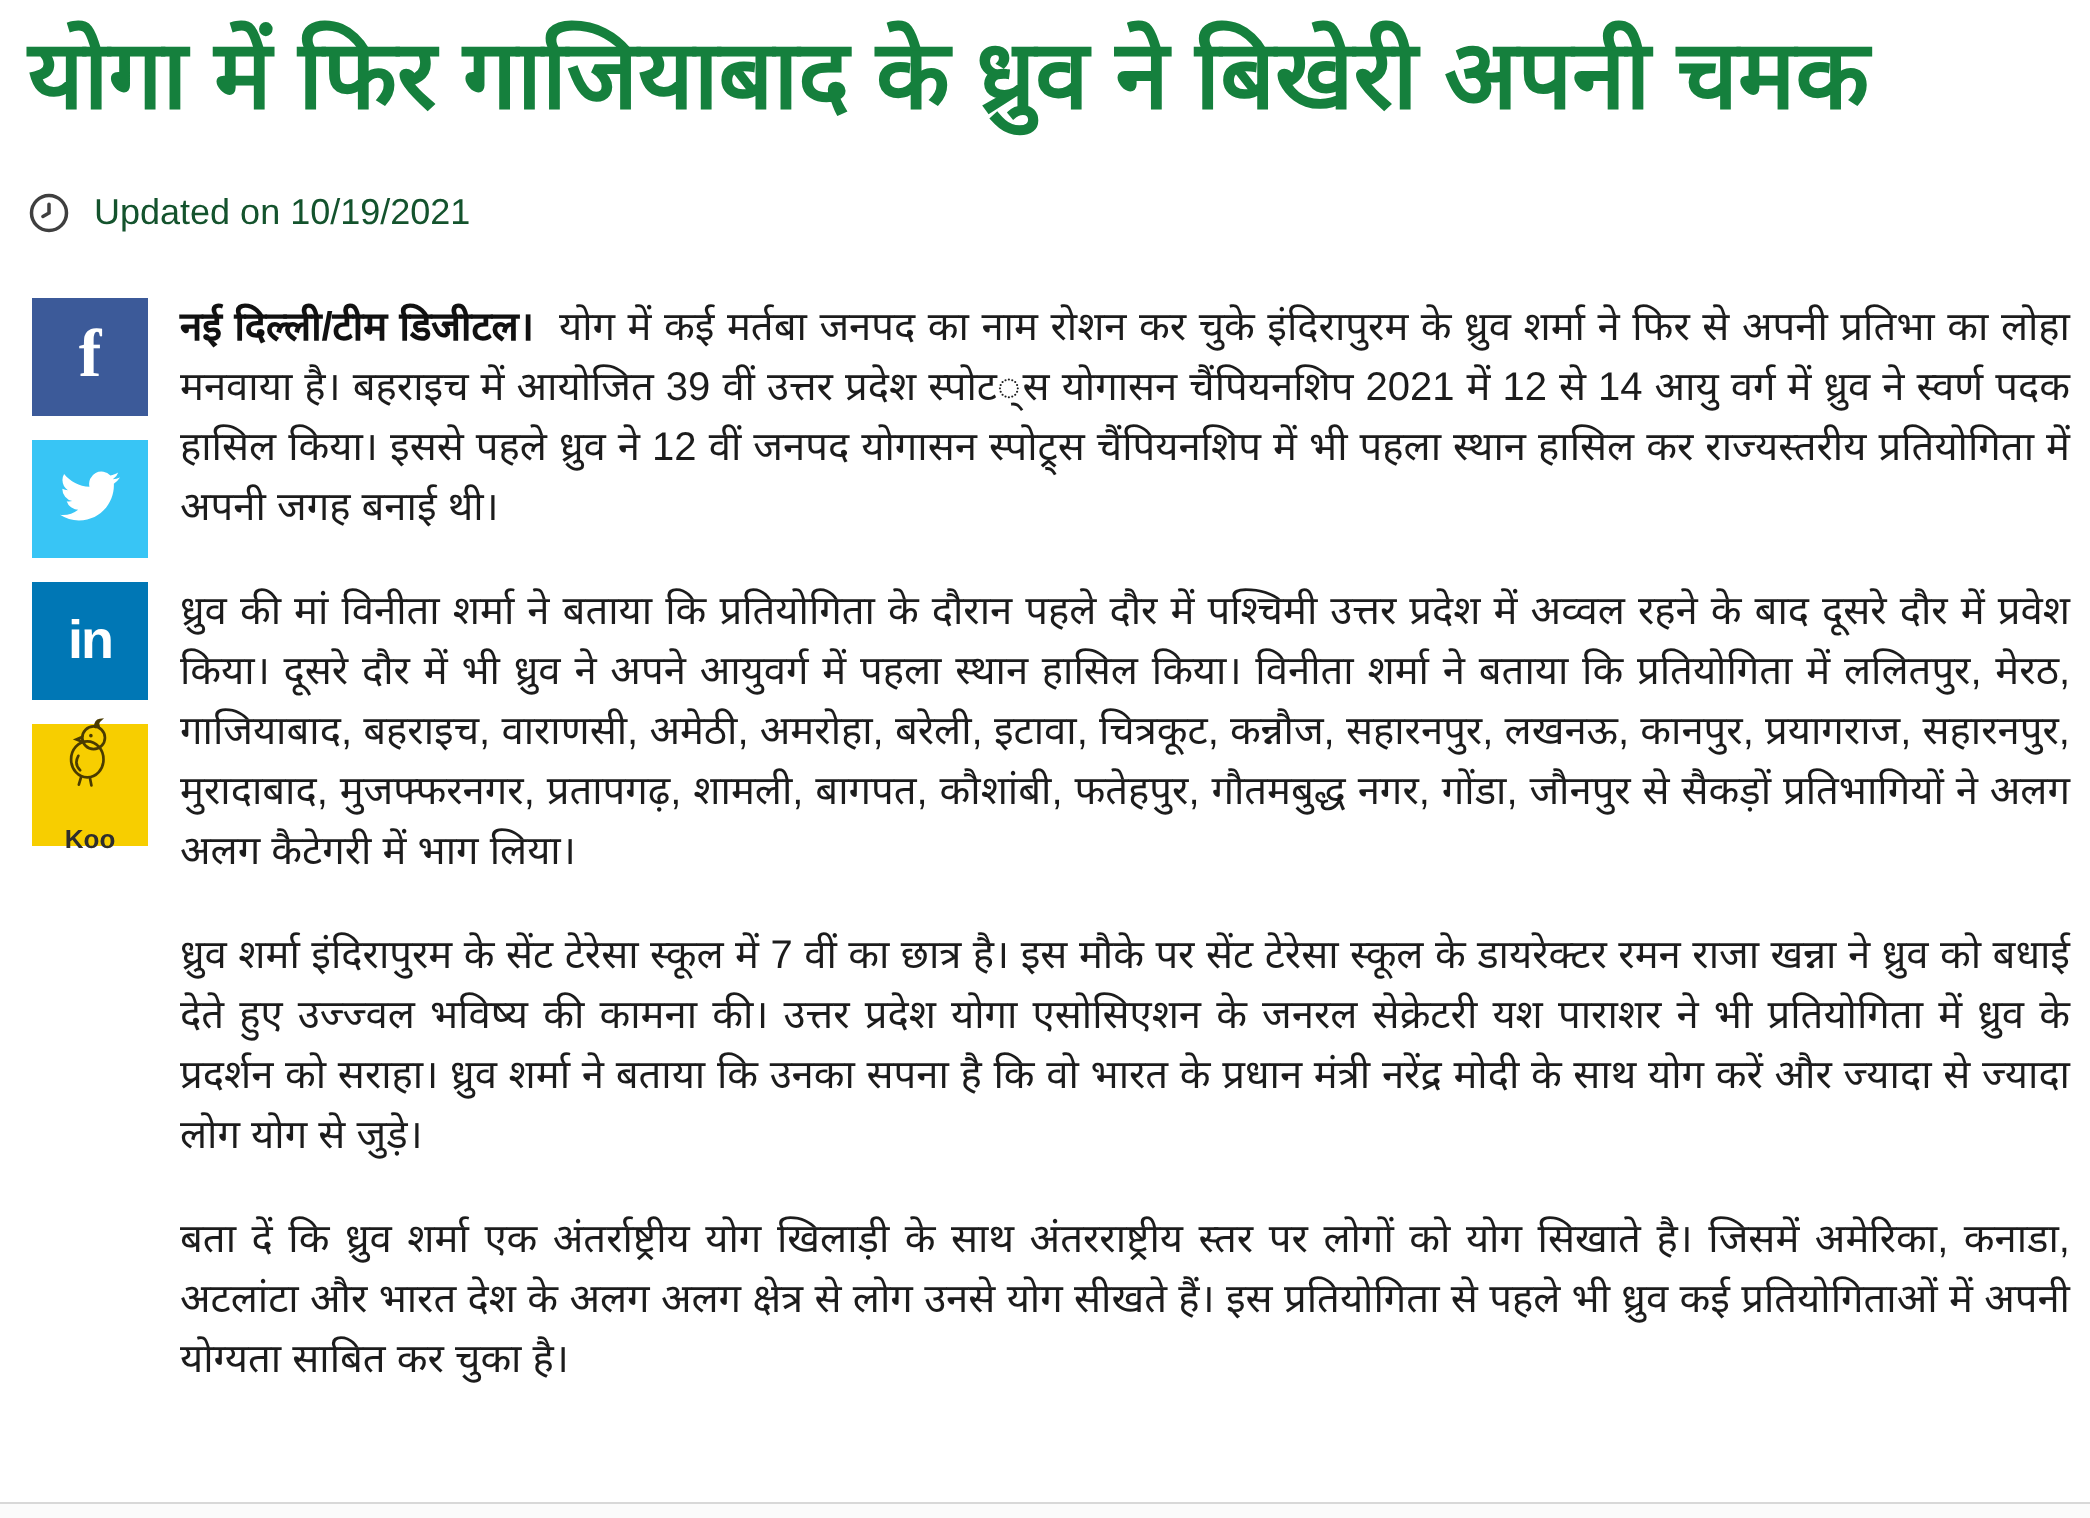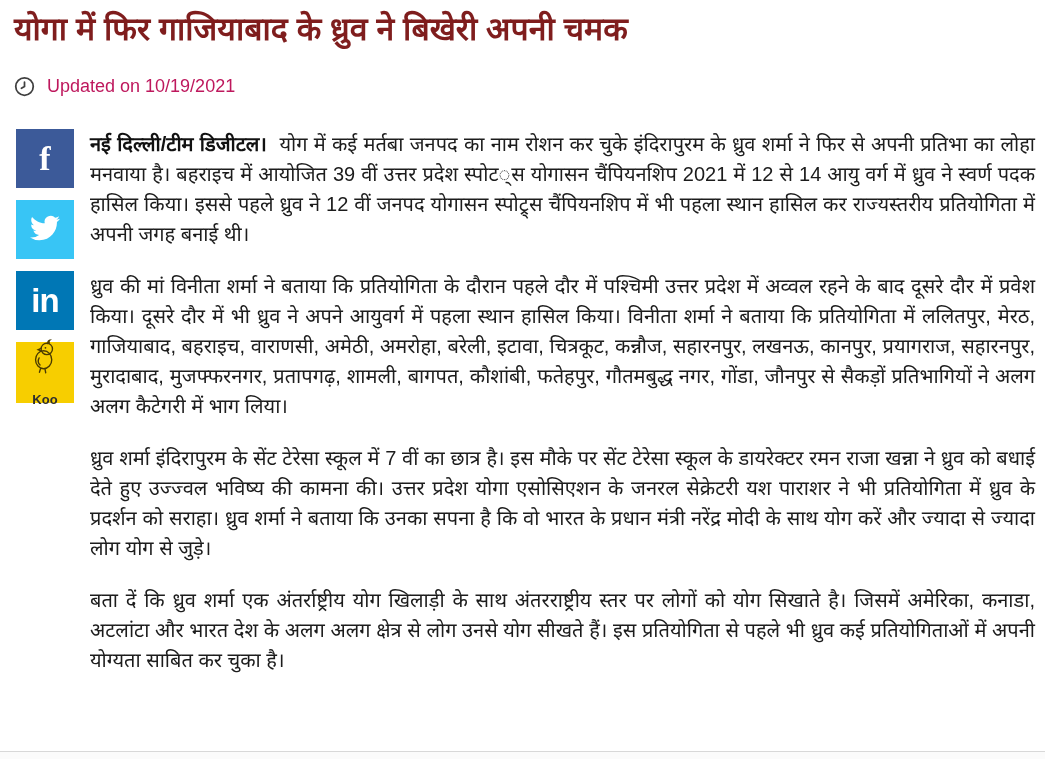--- a/index.html
+++ b/index.html
@@ -6,32 +6,32 @@
   html, body { width: 1045px; height: 759px; }
   body {
     background: #ffffff;
     font-family: "Liberation Sans", sans-serif;
     color: #1e1e1e;
     position: relative;
     overflow: hidden;
   }
   .page { padding: 10px 8px 0 14px; }
   h1.headline {
-    font-size: 32px;
+    font-size: 48px;
     line-height: 1.2;
     font-weight: 700;
-    color: #7f1d1d;
+    color: #15803d;
     letter-spacing: 0;
   }
   .meta-row {
     margin-top: 28px;
     display: flex;
     align-items: flex-start;
     gap: 12px;
-    color: #be185d;
+    color: #14532d;
     font-size: 18px;
   }
   .meta-row svg { display: block; }
   .content {
     display: flex;
     margin-top: 32px;
     align-items: flex-start;
   }
   .share-rail {
     width: 58px;
@@ -53,21 +53,21 @@
   }
   .share-btn.fb { background: #3c5a99; }
   .share-btn.tw { background: #38c5f5; }
   .share-btn.li { background: #0077b5; }
   .share-btn.koo { background: #f7ce00; height: 61px; }
   .fb-glyph {
     color: #ffffff; font-size: 34px; font-weight: 700;
     font-family: "Liberation Serif", serif; line-height: 1;
   }
   .li-glyph {
-    color: #ffffff; font-size: 33px; font-weight: 700; line-height: 1;
+    color: #ffffff; font-size: 27px; font-weight: 700; line-height: 1;
     letter-spacing: -1px;
   }
   .koo-label {
     color: #2e2e2e; font-size: 13px; font-weight: 700; line-height: 1;
     margin-top: 15px;
   }
   .article {
     flex: 1;
     margin-left: 16px;
     padding-right: 2px;

